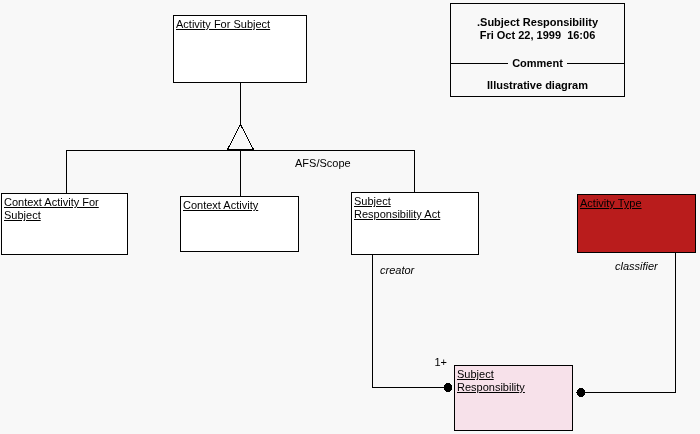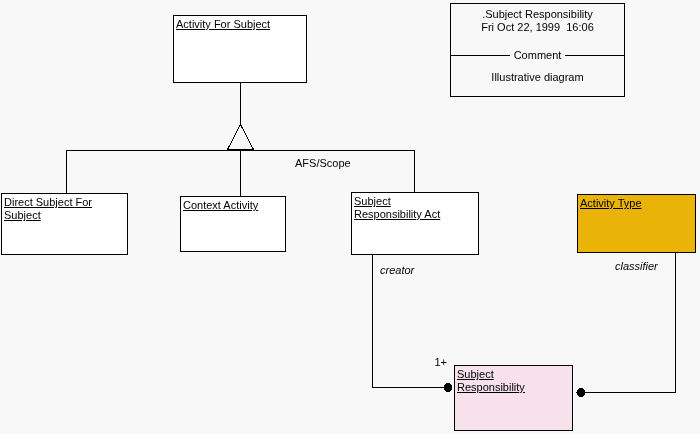--- a/index.html
+++ b/index.html
@@ -21,35 +21,36 @@
   .node{
     position:absolute;
     box-sizing:border-box;
     border:1px solid #000;
     background:#ffffff;
     padding:2px 2px;
     line-height:13px;
     text-decoration:underline;
   }
   .node .nl{white-space:nowrap;}
-  .node.green{background:#eab308;}
+  .node.green{background:#b91c1c;}
   .node.pink{background:#f7e1ea;}
   .elabel{
     position:absolute;
     white-space:nowrap;
     line-height:12px;
   }
   .elabel.italic{font-style:italic;}
   .stamp{
     position:absolute;
     box-sizing:border-box;
     border:1px solid #000;
     text-align:center;
-    padding-top:4px;
+    padding-top:12px;
     line-height:13px;
+    font-weight:bold;
   }
   .stamp .srow{white-space:pre;}
   .stamp .sep{
     display:flex;
     align-items:center;
     margin-top:7px;
     margin-bottom:1px;
   }
   .stamp .sep .rule{
     flex:1;height:1px;background:#000;
@@ -80,25 +81,25 @@
 
     <polyline points="675.5,253 675.5,392.5 585,392.5"></polyline>
     <circle cx="581" cy="392.5" r="4.5" fill="#000" stroke="none"></circle>
   </svg>
 
   <div class="node" style="left:173px;top:15px;width:134px;height:68px;">
     <div class="nl">Activity For Subject</div>
   </div>
 
   <div class="node" style="left:1px;top:193px;width:127px;height:62px;">
-    <div class="nl">Direct Subject For</div>
+    <div class="nl">Context Activity For</div>
     <div class="nl">Subject</div>
   </div>
 
-  <div class="node" style="left:180px;top:196px;width:106px;height:56px;">
+  <div class="node" style="left:180px;top:196px;width:119px;height:56px;">
     <div class="nl">Context Activity</div>
   </div>
 
   <div class="node" style="left:351px;top:192px;width:128px;height:63px;">
     <div class="nl">Subject</div>
     <div class="nl">Responsibility Act</div>
   </div>
 
   <div class="node green" style="left:577px;top:194px;width:119px;height:59px;">
     <div class="nl">Activity Type</div>

